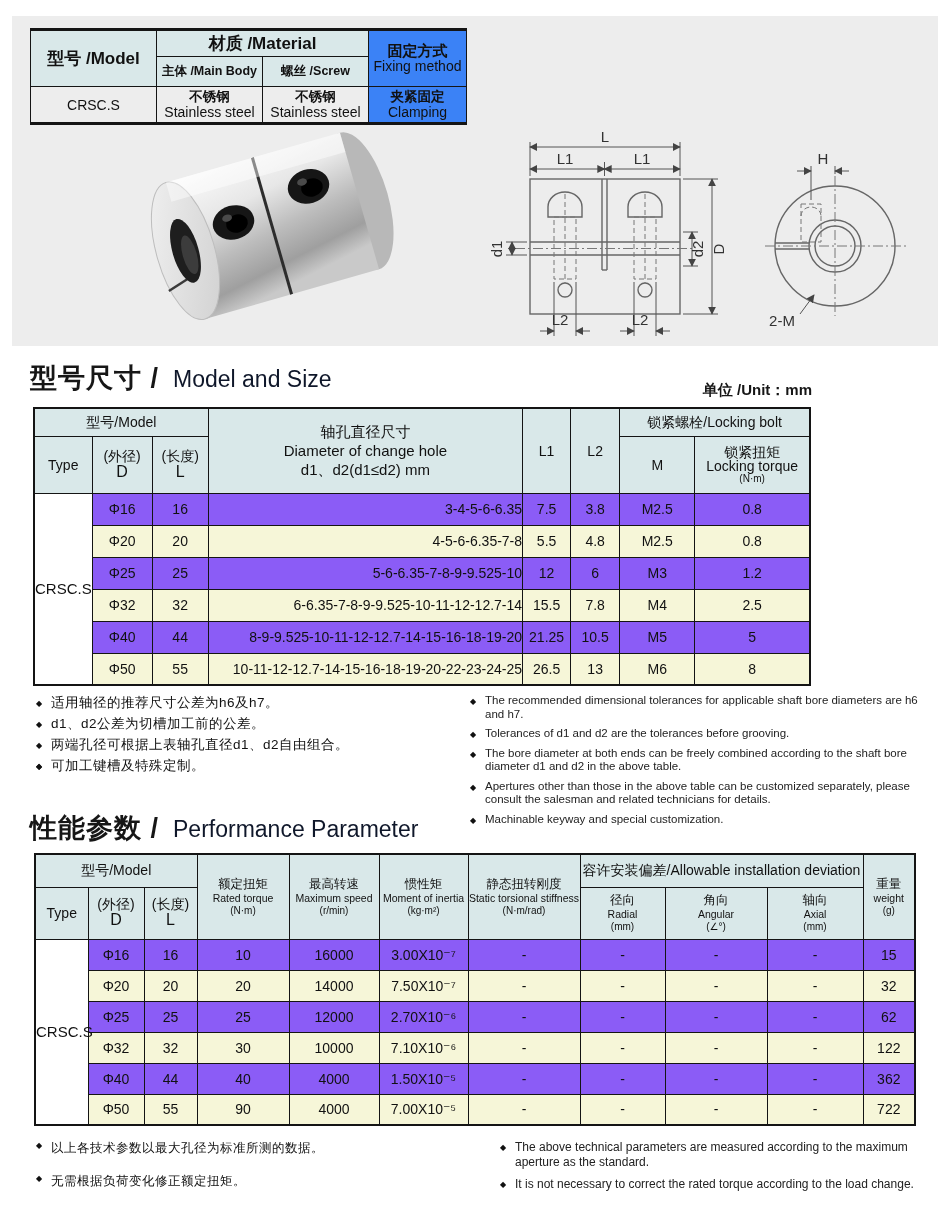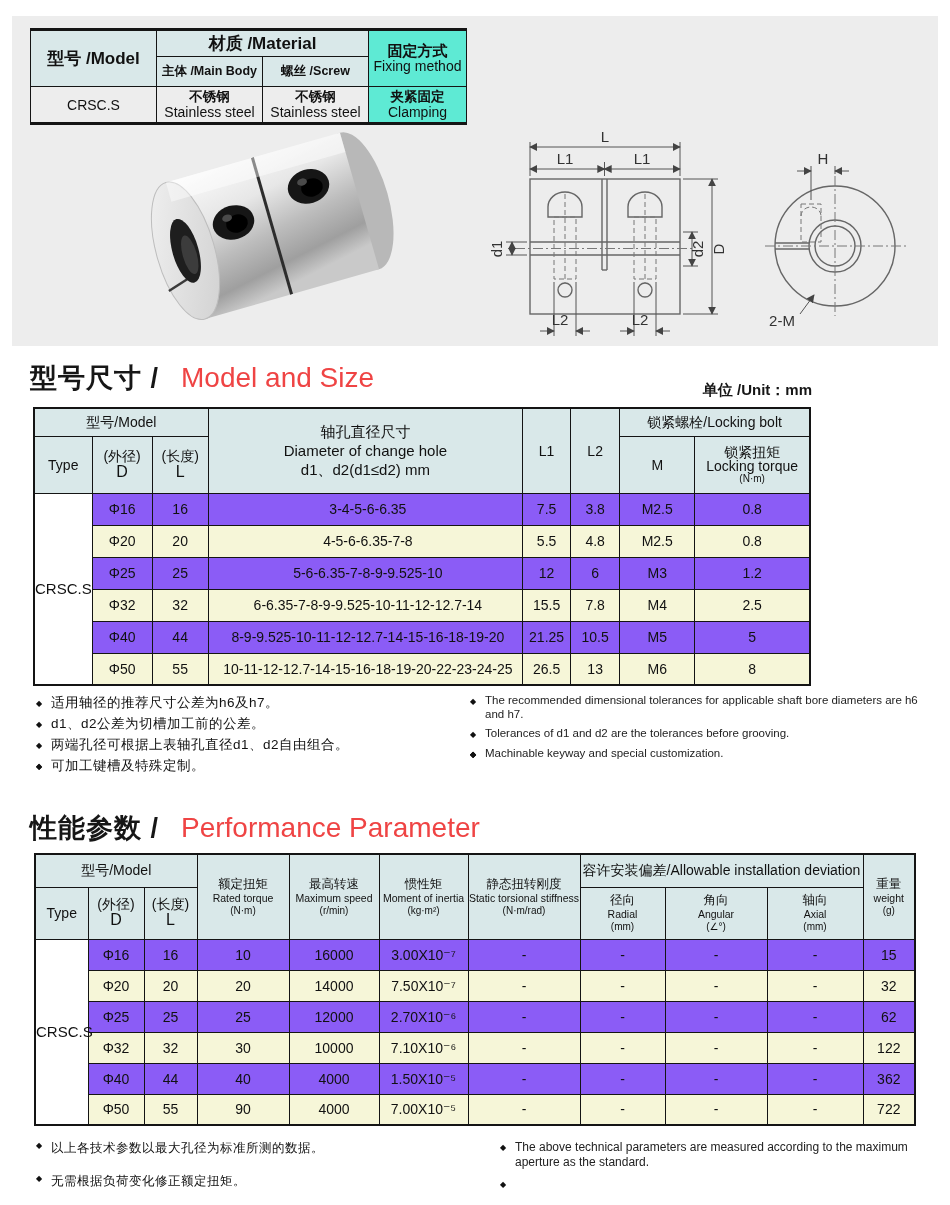--- a/index.html
+++ b/index.html
@@ -8,32 +8,32 @@
 
   
   .panel{position:absolute;left:12px;top:16px;width:926px;height:330px;background:#ededed}
 
   
   table{border-collapse:collapse;table-layout:fixed}
   .tt{position:absolute;left:18px;top:12px;width:436px;background:#ededed}
   .tt td{border:1px solid #151515;text-align:center;vertical-align:middle;padding:0}
   .tt{border-top:3px solid #151515;border-bottom:3px solid #151515}
   .tt .hdr{background:#d9e8e9}
-  .tt .ylw{background:#5eead4}
+  .tt .ylw{background:#3b82f6}
   .tt .big{font-size:17px;font-weight:600}
   .tt .sub{font-size:12.5px;font-weight:600}
   .tt .zh13{font-size:13.5px;font-weight:600;line-height:16px}
   .tt .en12{font-size:14px;line-height:15px}
   .tt .r1{height:27px}.tt .r2{height:30px}.tt .r3{height:37px}
   .tt .mono14{font-size:14px}
 
   
   .sec-title{position:absolute;left:30px;width:782px;height:42px}
   .sec-title .zh{font-size:27px;font-weight:700;color:#161616;letter-spacing:1px}
-  .sec-title .en{font-size:28px;color:#ef4444;margin-left:22px}
+  .sec-title .en{font-size:23px;color:#0f172a;margin-left:14px}
   .sec-title .unit{position:absolute;right:0;bottom:2px;font-size:15px;font-weight:600;color:#161616}
   #sec1{top:360px}
   #sec2{top:810px}
 
   
   .grid{background:#8b5cf6;border:2px solid #141414}
   .grid td{border:1.5px solid #141414;text-align:center;vertical-align:middle;padding:0;font-size:14px}
   .grid .th{background:#d9e8e9}
   .grid tr.alt td{background:#f6f6d8}
   .grid td.typec{background:#fff !important;font-size:15px}
@@ -41,21 +41,21 @@
   .zh13h{font-size:12.5px;line-height:15px}
   .en10{font-size:10.5px;line-height:13px}
   .en9{font-size:10px;line-height:12px}
   .small11{font-size:14px;line-height:14px}
   .big16{font-size:16px;line-height:18px}
 
   #sizeTable{position:absolute;left:33px;top:407px;width:778px}
   #sizeTable tr.h1{height:28px}
   #sizeTable tr.h2{height:57px}
   #sizeTable tr.dr{height:32px}
-  #sizeTable td.holes{text-align:center;padding-left:5px}
+  #sizeTable td.holes{text-align:right;padding-left:5px}
 
   #perfTable{position:absolute;left:34px;top:853px;width:882px}
   #perfTable tr.h1{height:33px}
   #perfTable tr.h2{height:52px}
   #perfTable tr.dr{height:31px}
 
   
   .notes{position:absolute;display:flex}
   #notes1{left:36px;top:694px;width:900px}
   #notes1 .zhcol{width:434px}
@@ -347,22 +347,22 @@
   <div class="zhcol">
     <div class="note"><span class="bul">◆</span><span>适用轴径的推荐尺寸公差为h6及h7。</span></div>
     <div class="note"><span class="bul">◆</span><span>d1、d2公差为切槽加工前的公差。</span></div>
     <div class="note"><span class="bul">◆</span><span>两端孔径可根据上表轴孔直径d1、d2自由组合。</span></div>
     <div class="note"><span class="bul">◆</span></div>
     <div class="note"><span class="bul">◆</span><span>可加工键槽及特殊定制。</span></div>
   </div>
   <div class="encol">
     <div class="note"><span class="bul">◆</span><span>The recommended dimensional tolerances for applicable shaft bore diameters are h6 and h7.</span></div>
     <div class="note"><span class="bul">◆</span><span>Tolerances of d1 and d2 are the tolerances before grooving.</span></div>
-    <div class="note"><span class="bul">◆</span></div>
-    <div class="note"><span class="bul">◆</span></div>
+    <div class="note"><span class="bul">◆</span><span>The bore diameter at both ends can be freely combined according to the shaft bore diameter d1 and d2 in the above table.</span></div>
+    <div class="note"><span class="bul">◆</span><span>Apertures other than those in the above table can be customized separately, please consult the salesman and related technicians for details.</span></div>
     <div class="note"><span class="bul">◆</span><span>Machinable keyway and special customization.</span></div>
   </div>
 </div>
 
 <div id="sec2" class="sec-title">
   <span class="zh">性能参数 /</span><span class="en">Performance Parameter</span>
 </div>
 
 <table id="perfTable" class="grid">
   <colgroup>
@@ -510,15 +510,15 @@
 </tbody>
   </table>
 
 <div id="notes2" class="notes">
   <div class="zhcol">
     <div class="note"><span class="bul">◆</span><span>以上各技术参数以最大孔径为标准所测的数据。</span></div>
     <div class="note"><span class="bul">◆</span><span>无需根据负荷变化修正额定扭矩。</span></div>
   </div>
   <div class="encol">
     <div class="note"><span class="bul">◆</span><span>The above technical parameters are measured according to the maximum aperture as the standard.</span></div>
-    <div class="note"><span class="bul">◆</span></div>
+    <div class="note"><span class="bul">◆</span><span>It is not necessary to correct the rated torque according to the load change.</span></div>
   </div>
 </div>
 
 </body></html>

